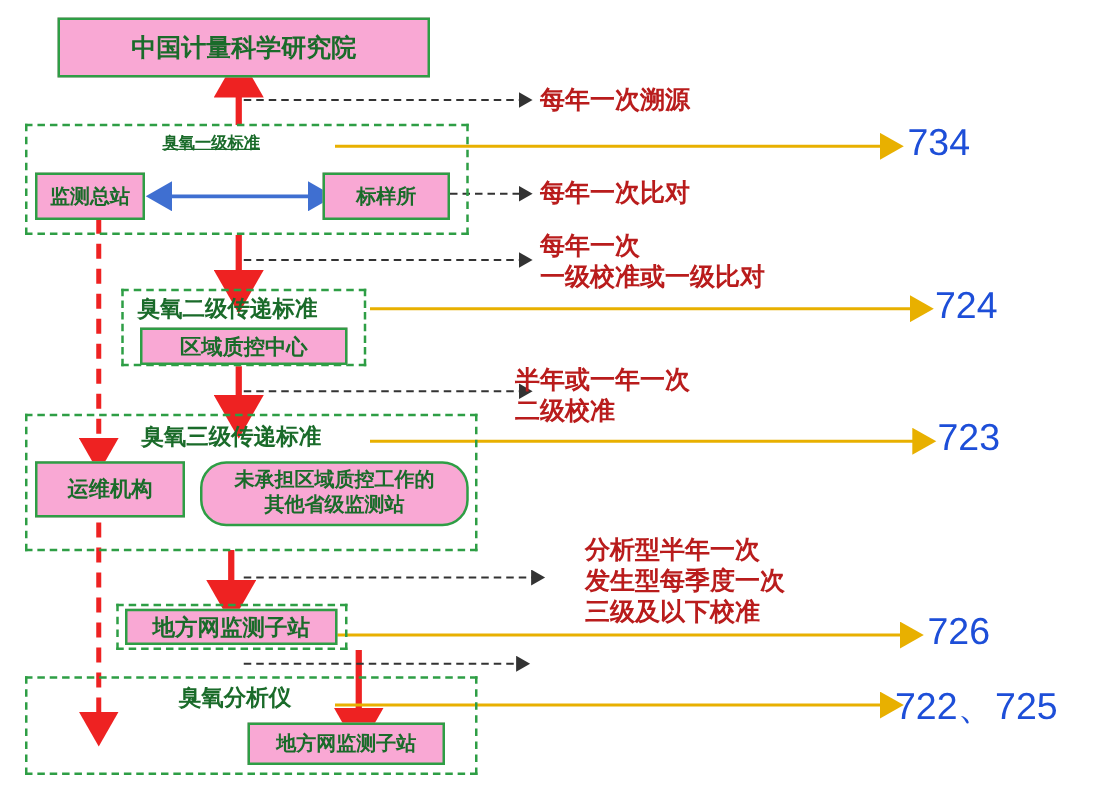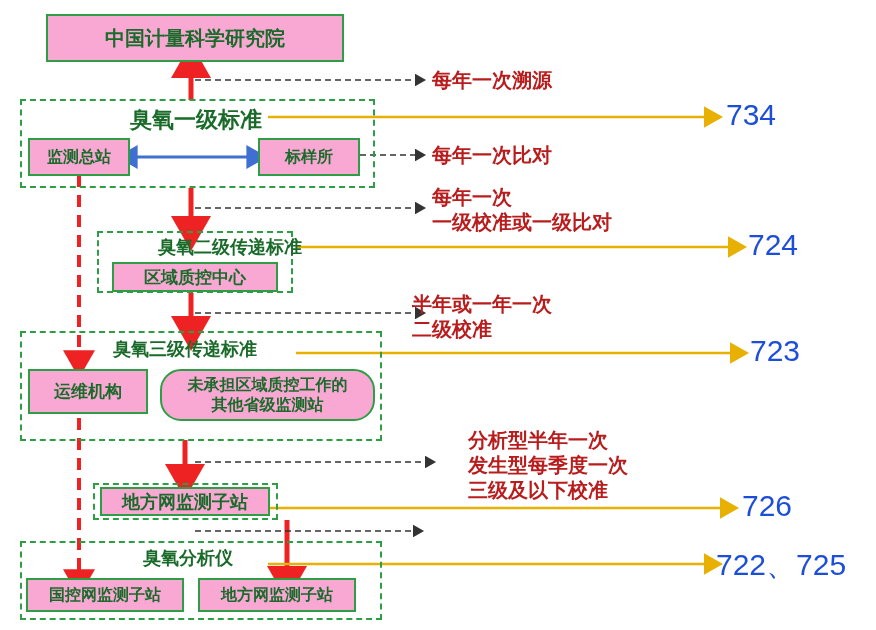--- a/index.html
+++ b/index.html
@@ -117,30 +117,30 @@
     <line x1="296" y1="353" x2="738" y2="353" stroke="#e8b000" stroke-width="2.4" marker-end="url(#arrYellow)"></line>
     <line x1="268" y1="508" x2="728" y2="508" stroke="#e8b000" stroke-width="2.4" marker-end="url(#arrYellow)"></line>
     <line x1="268" y1="564" x2="712" y2="564" stroke="#e8b000" stroke-width="2.4" marker-end="url(#arrYellow)"></line>
   </svg>
 
   <div class="box solid" style="left:46px; top:14px; width:298px; height:48px; font-size:20px;">
     <span>中国计量科学研究院</span>
   </div>
 
   <div class="group" style="left:20px; top:99px; width:355px; height:89px;"></div>
-  <div class="group-label" style="left:130px; top:105px; font-size:22px;">臭氧一级标准</div>
-  <div class="box solid" style="left:28px; top:138px; width:102px; height:38px; font-size:16px;">
+  <div class="group-label" style="left:130px; top:105px; font-size:13px;text-decoration:underline;">臭氧一级标准</div>
+  <div class="box solid" style="left:28px; top:138px; width:88px; height:38px; font-size:16px;">
     <span>监测总站</span>
   </div>
   <div class="box solid" style="left:258px; top:138px; width:102px; height:38px; font-size:16px;">
     <span>标样所</span>
   </div>
 
   <div class="group" style="left:97px; top:231px; width:196px; height:62px;"></div>
-  <div class="group-label" style="left:110px; top:235px; font-size:18px;margin-left:48px;">臭氧二级传递标准</div>
+  <div class="group-label" style="left:110px; top:235px; font-size:18px;">臭氧二级传递标准</div>
   <div class="box solid" style="left:112px; top:262px; width:166px; height:30px; font-size:17px;">
     <span>区域质控中心</span>
   </div>
 
   <div class="group" style="left:20px; top:331px; width:362px; height:110px;"></div>
   <div class="group-label" style="left:113px; top:337px; font-size:18px;">臭氧三级传递标准</div>
   <div class="box solid" style="left:28px; top:369px; width:120px; height:45px; font-size:17px;">
     <span>运维机构</span>
   </div>
   <div class="box solid" style="left:160px; top:369px; width:215px; height:52px; font-size:16px; white-space:pre-line; line-height:1.25;border-radius:21px;">
@@ -148,23 +148,20 @@
 其他省级监测站</span>
   </div>
 
   <div class="group" style="left:93px; top:483px; width:185px; height:37px;"></div>
   <div class="box solid" style="left:100px; top:487px; width:170px; height:29px; font-size:18px; border-color:#2e9e45;">
     <span>地方网监测子站</span>
   </div>
 
   <div class="group" style="left:20px; top:541px; width:362px; height:79px;"></div>
   <div class="group-label" style="left:143px; top:546px; font-size:18px;">臭氧分析仪</div>
-  <div class="box solid" style="left:26px; top:578px; width:158px; height:34px; font-size:16px;">
-    <span>国控网监测子站</span>
-  </div>
   <div class="box solid" style="left:198px; top:578px; width:158px; height:34px; font-size:16px;">
     <span>地方网监测子站</span>
   </div>
 
   <div class="note" style="left:432px; top:68px; font-size:20px;">每年一次溯源</div>
   <div class="note" style="left:432px; top:143px; font-size:20px;">每年一次比对</div>
   <div class="note" style="left:432px; top:185px; font-size:20px;">每年一次
 一级校准或一级比对</div>
   <div class="note" style="left:412px; top:292px; font-size:20px;">半年或一年一次
 二级校准</div>

